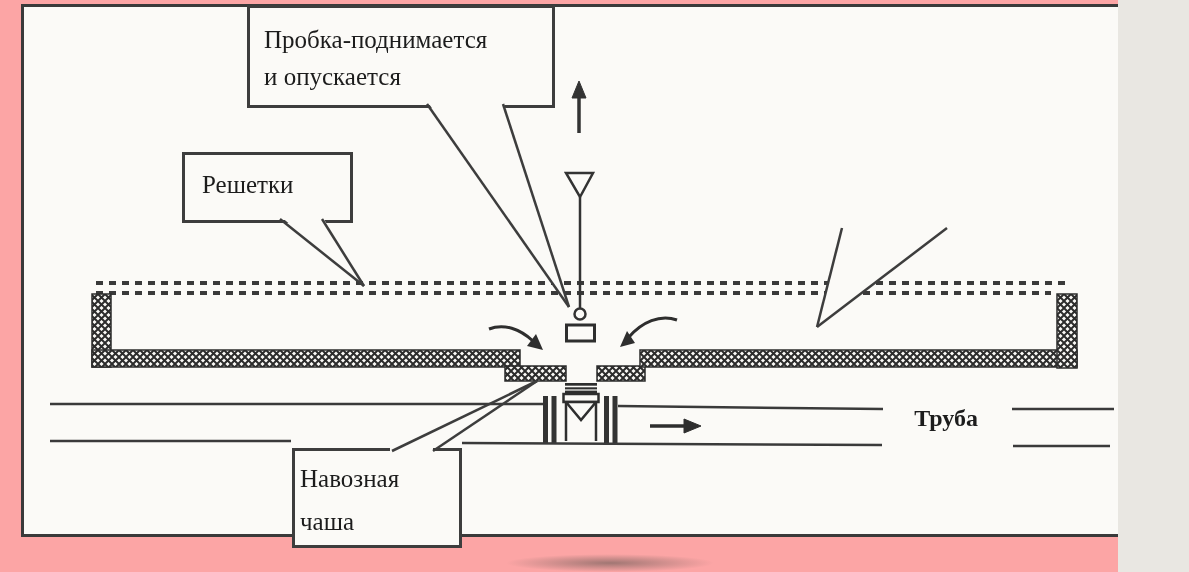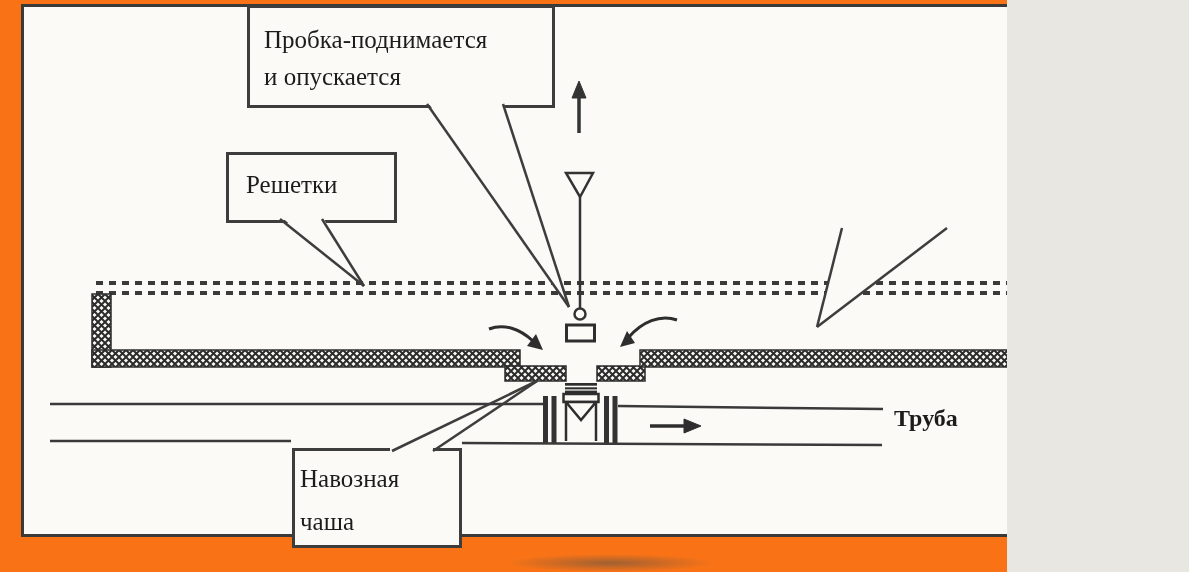--- a/index.html
+++ b/index.html
@@ -2,22 +2,22 @@
 <html><head>
 <meta charset="utf-8">
 <style>
   html,body{margin:0;padding:0;}
   body{
     font-family:"Liberation Serif","DejaVu Serif",serif;
     background:#e9e7e2;
   }
   .stage{
     position:relative;
-    width:1007px;height:572px;
-    background:#f97316;
+    width:1118px;height:572px;
+    background:#fca5a5;
     overflow:hidden;
   }
   .frame{
     position:absolute;
     left:21px;top:4px;
     width:1159px;height:533px;
     box-sizing:border-box;
     border:3px solid #3a3a3a;
     background:#fbfaf7;
     z-index:0;
@@ -37,28 +37,28 @@
     z-index:2;
     color:#1c1c1c;
   }
   .callout-text{
     white-space:pre-line;
     font-size:25px;
     line-height:37px;
     color:#1c1c1c;
   }
   #co-plug{left:247px;top:5px;width:308px;height:103px;padding:13px 6px 0 14px;}
-  #co-grates{left:182px;top:152px;width:171px;height:71px;padding:11px 6px 0 17px;margin-left:44px;}
+  #co-grates{left:182px;top:152px;width:171px;height:71px;padding:11px 6px 0 17px;}
   #co-channel{left:838px;top:102px;width:265px;height:130px;padding:9px 6px 0 16px;}
   #co-bowl{left:292px;top:448px;width:170px;height:100px;padding:6px 6px 0 5px;}
   #co-bowl .callout-text{line-height:43px;}
   .pipe-label{
     position:absolute;
     left:894px;top:405px;width:84px;
-    text-align:left;
+    text-align:right;
     font-size:24px;font-weight:bold;
     color:#1c1c1c;
     z-index:2;
   }
   .scan-shadow{
     position:absolute;
     left:505px;top:554px;width:210px;height:18px;
     background:radial-gradient(ellipse at 50% 50%, rgba(85,80,74,0.55) 0%, rgba(85,80,74,0.0) 70%);
     z-index:0;
   }

